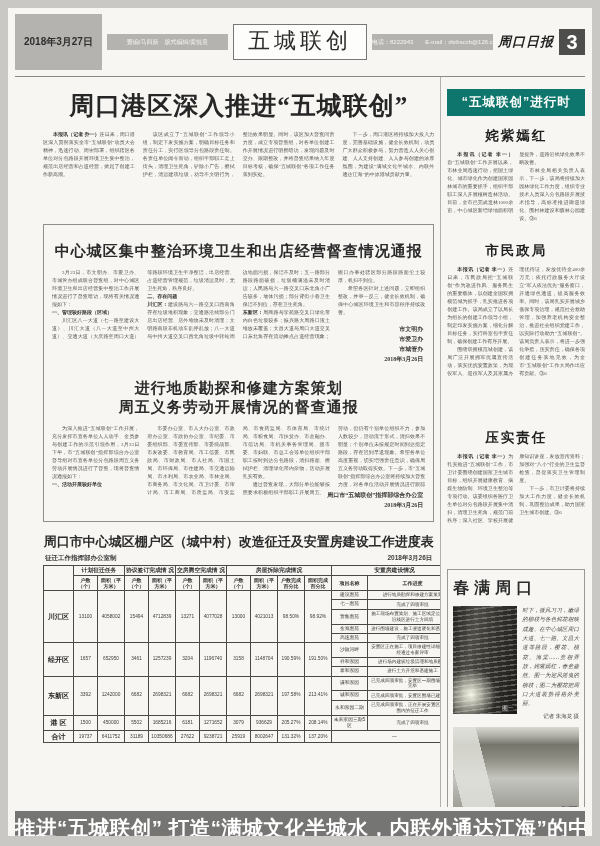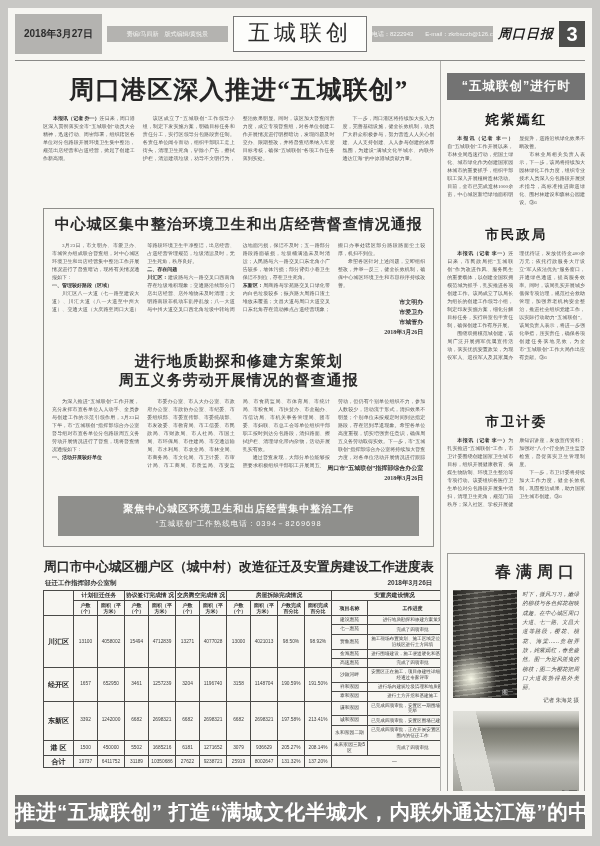--- a/index.html
+++ b/index.html
@@ -1,68 +1,68 @@
 <!DOCTYPE html>
 <html><head>
 <meta charset="utf-8">
 <style>
   html,body{margin:0;padding:0;}
   body{width:600px;height:846px;background:#c9c8c5;font-family:"Liberation Serif",serif;color:#3b3b3b;overflow:hidden;}
   .paper{position:absolute;left:8px;top:8px;width:584px;height:828px;background:#f7f6f2;box-sizing:border-box;padding:6px 7px 0 7px;overflow:hidden;}
   
   .hdr{display:flex;align-items:center;gap:5px;border-bottom:1.5px solid #8a8a88;padding-bottom:6px;}
-  .hdr .datebox{background:#b4b3b0;color:#2e2e2e;font-weight:bold;font-size:10px;padding:13px 9px;white-space:nowrap;font-family:"Liberation Sans",sans-serif;}
+  .hdr .datebox{background:#b4b3b0;color:#2e2e2e;font-weight:bold;font-size:10px;padding:21px 9px;white-space:nowrap;font-family:"Liberation Sans",sans-serif;}
   .hdr .graybar{background:#b4b3b0;color:#f4f4f2;font-size:6px;height:16px;line-height:16px;flex:1;text-align:center;white-space:nowrap;overflow:hidden;font-family:"Liberation Sans",sans-serif;}
   .hdr .titlebox{border:1px solid #777;background:#fdfdfb;font-size:22px;letter-spacing:4px;padding:1px 14px 3px 14px;white-space:nowrap;color:#2c2c2c;}
   .hdr .masthead{font-weight:900;font-style:italic;font-size:13px;white-space:nowrap;color:#1f1f1f;letter-spacing:1px;}
   .hdr .pagenum{background:#4e4e4c;color:#fff;font-weight:bold;font-size:20px;width:26px;height:26px;line-height:26px;text-align:center;font-family:"Liberation Sans",sans-serif;}
   
   .content{display:flex;height:730px;padding-left:28px;}
   .leftcol{width:418px;padding-right:6px;box-sizing:border-box;overflow:hidden;}
   .rightcol{width:152px;border-left:1px solid #b1b0ad;padding-left:6px;box-sizing:border-box;overflow:hidden;}
   
   .headline{font-size:25px;font-weight:bold;text-align:center;margin:12px 0 9px 0;letter-spacing:1px;color:#262626;}
   .smalltext{font-size:5px;line-height:1.6;color:#555;text-align:justify;}
   .smalltext p{margin:0;text-indent:2em;}
   .smalltext p.noindent{text-indent:0;}
   .smalltext b{color:#333;}
   .cols4{column-count:4;column-gap:8px;}
   .cols2{column-count:2;column-gap:6px;}
   .article-body{height:86px;overflow:hidden;}
   
   .noticebox{border:1px solid #8f8e8b;margin-top:7px;padding:6px 8px 8px 8px;position:relative;}
-  .ntitle{font-size:15px;font-weight:bold;text-align:center;letter-spacing:1px;margin:0 0 7px 0;color:#2b2b2b;line-height:1.3;}
+  .ntitle{font-size:15px;font-weight:bold;text-align:center;letter-spacing:1px;margin:11px 0 7px 0;color:#2b2b2b;line-height:1.3;}
   .nbody{position:relative;overflow:hidden;}
   .nbody1{height:98px;}
   .nbody2{height:88px;}
   .sig{position:absolute;right:2px;bottom:2px;background:#f7f6f2;font-size:6px;line-height:1.7;text-align:right;color:#3b3b3b;font-weight:bold;padding:2px 0 0 6px;}
   .hotline{background:#8f8f8c;color:#fbfbf9;text-align:center;margin:10px 6px 2px 6px;padding:6px 4px 7px 4px;font-family:"Liberation Sans",sans-serif;}
   .hotline .l1{font-size:10px;font-weight:bold;letter-spacing:1px;}
   .hotline .l2{font-size:7.5px;margin-top:3px;letter-spacing:1px;}
   
   .tbl-title{font-size:13px;font-weight:bold;text-align:center;margin:11px 0 3px 0;color:#2b2b2b;}
   .tbl-meta{display:flex;justify-content:space-between;font-size:6.5px;font-weight:bold;margin:0 2px 2px 2px;font-family:"Liberation Sans",sans-serif;}
   table.prog{border-collapse:collapse;table-layout:fixed;width:100%;font-family:"Liberation Sans",sans-serif;}
   table.prog th,table.prog td{border:0.5px solid #4a4a48;padding:1px 1px;text-align:center;vertical-align:middle;overflow:hidden;}
   table.prog th{font-size:5px;font-weight:bold;line-height:1.25;color:#2e2e2e;}
   table.prog th.grp{font-size:5.8px;}
   table.prog td{font-size:4.8px;line-height:1.3;color:#3d3d3d;}
   table.prog td.dist{font-size:7px;font-weight:bold;color:#222;}
   table.prog td.proj{font-size:4.8px;}
   table.prog td.prg{font-size:4.6px;text-align:center;}
   
-  .rtag{background:#737373;color:#fdfdfb;font-weight:bold;font-size:12.5px;text-align:center;padding:5px 2px;margin-top:12px;letter-spacing:1px;font-family:"Liberation Sans",sans-serif;}
+  .rtag{background:#0f766e;color:#fdfdfb;font-weight:bold;font-size:12.5px;text-align:center;padding:5px 2px;margin-top:12px;letter-spacing:1px;font-family:"Liberation Sans",sans-serif;}
   .rhead{font-size:13.5px;font-weight:bold;text-align:center;margin:11px 0 6px 0;color:#1f1f1f;font-family:"Liberation Sans",sans-serif;letter-spacing:2px;}
   .rbody{overflow:hidden;}
   .rb-forest{height:80px;}
   .rb-civil{height:152px;}
   .rb-health{height:106px;}
   
   .springbox{border:1px solid #9a9996;margin-top:10px;padding:5px 5px 6px 5px;}
-  .stitle{font-size:16px;text-align:right;letter-spacing:5px;margin:3px 0 7px 0;color:#2b2b2b;font-weight:bold;}
+  .stitle{font-size:16px;text-align:left;letter-spacing:5px;margin:3px 0 7px 0;color:#2b2b2b;font-weight:bold;}
   .sprow{display:flex;gap:5px;}
   .photo{position:relative;}
   .photo .plabel{position:absolute;right:2px;bottom:2px;color:#eee;background:rgba(40,40,40,.45);font-size:5.5px;padding:0 2px;font-family:"Liberation Sans",sans-serif;}
   .photo1{width:64px;height:108px;background:
     radial-gradient(circle at 28% 82%, rgba(255,255,238,.95), rgba(255,255,238,0) 26%),
     repeating-linear-gradient(173deg, rgba(215,215,205,.30) 0 1.5px, rgba(0,0,0,0) 1.5px 5px),
     linear-gradient(100deg,#23221f 0%,#4e4c47 30%,#33312d 58%,#1c1b19 100%);}
   .photo2{width:100%;height:88px;margin-top:6px;background:
     linear-gradient(76deg, rgba(0,0,0,0) 8%, rgba(226,226,220,.85) 8% 30%, rgba(0,0,0,0) 30%),
     linear-gradient(to bottom,#d8d8d2 0%,#b0b0a8 10%,#75756c 20%,#8a8a80 34%,#a5a59d 46%,#c6c6c0 58%,#b2b2ac 74%,#97978f 100%);}
@@ -122,24 +122,20 @@
           <div class="smalltext cols4" style="height:88px;">
               <p>为深入推进“五城联创”工作开展，充分发挥市直各单位人人动手、全员参与创建工作的示范引领作用，3月23日下午，市“五城联创”指挥部综合办公室督导组对市直各单位分包路段周五义务劳动开展情况进行了督查，现将督查情况通报如下：</p>
               <p class="noindent"><b>一、活动开展较好单位</b></p>
               <p>市委办公室、市人大办公室、市政府办公室、市政协办公室、市纪委、市委组织部、市委宣传部、市委统战部、市发改委、市教育局、市工信委、市民政局、市财政局、市人社局、市国土局、市环保局、市住建局、市交通运输局、市水利局、市农业局、市林业局、市商务局、市文化局、市卫计委、市审计局、市工商局、市质监局、市安监局、市食药监局、市体育局、市统计局、市粮食局、市扶贫办、市金融办、市信访局、市机关事务管理局、团市委、市妇联、市总工会等单位组织干部职工按时到达分包路段，清扫路面、擦拭护栏、清理绿化带内杂物，活动开展扎实有效。</p>
               <p>通过督查发现，大部分单位能够按照要求积极组织干部职工开展周五义务劳动，但仍有个别单位组织不力，参加人数较少，活动流于形式，清扫效果不明显；个别单位未按规定时间到达指定路段，存在迟到早退现象。希望各单位高度重视，切实增强责任意识，确保周五义务劳动取得实效。下一步，市“五城联创”指挥部综合办公室将持续加大督查力度，对各单位活动开展情况进行跟踪督查，督查结果将及时通报。</p>
             </div>
           <div class="sig">
               <div>周口市“五城联创”指挥部综合办公室</div>
               <div>2018年3月26日</div>
             </div>
-        </div>
-        <div class="hotline">
-          <div class="l1">聚焦中心城区环境卫生和出店经营集中整治工作</div>
-          <div class="l2">“五城联创”工作热线电话：0394－8269698</div>
         </div>
       </div>
 
       <div class="tbl-title">周口市中心城区棚户区（城中村）改造征迁及安置房建设工作进度表</div>
       <div class="tbl-meta">
         <span>征迁工作指挥部办公室制</span>
         <span>2018年3月26日</span>
       </div>
       <table class="prog">
         <colgroup>
@@ -300,21 +296,21 @@
           <div class="rhead">姹紫嫣红</div>
           <div class="smalltext cols2 rbody rb-forest">
             <p><b>本报讯（记者 李一）</b>自“五城联创”工作开展以来，市林业局迅速行动，把国土绿化、城市绿化作为创建国家园林城市的重要抓手，组织干部职工深入开展植树造林活动。目前，全市已完成造林1000余亩，中心城区新增绿地面积明显提升，道路沿线绿化效果不断改善。</p>
             <p>市林业局相关负责人表示，下一步，该局将持续加大园林绿化工作力度，组织专业技术人员深入分包路段开展技术指导，高标准推进廊道绿化、围村林建设和森林公园建设。③6</p>
           </div>
           <div class="rhead">市民政局</div>
           <div class="smalltext cols2 rbody rb-civil">
             <p><b>本报讯（记者 李一）</b>连日来，市民政局把“五城联创”作为改进作风、服务民生的重要载体，以创建全国双拥模范城为抓手，扎实推进各项创建工作。该局成立了以局长为组长的创建工作领导小组，制定印发实施方案，细化分解目标任务，实行科室包干责任制，确保创建工作有序开展。</p>
             <p>围绕双拥模范城创建，该局广泛开展拥军优属宣传活动，落实优抚安置政策，为现役军人、退役军人及其家属办理优待证，发放优待金400余万元；依托行政服务大厅设立“军人依法优先”服务窗口，开通绿色通道，提高服务效率。同时，该局扎实开展城乡低保专项治理，规范社会救助管理，加强养老机构安全整治，推进社会组织党建工作，以实际行动助力“五城联创”。该局负责人表示，将进一步强化举措，压实责任，确保各项创建任务落地见效，为全市“五城联创”工作大局作出应有贡献。③6</p>
           </div>
-          <div class="rhead">市卫计委</div>
+          <div class="rhead">压实责任</div>
           <div class="smalltext cols2 rbody rb-health">
             <p><b>本报讯（记者 李一）</b>为扎实推进“五城联创”工作，市卫计委围绕创建国家卫生城市目标，组织开展健康教育、病媒生物防制、环境卫生整治等专项行动。该委组织各医疗卫生单位对分包路段开展集中清扫，清理卫生死角，规范门前秩序；深入社区、学校开展健康知识讲座，发放宣传资料；加强对“八小”行业的卫生监督检查，督促落实卫生管理制度。</p>
             <p>下一步，市卫计委将持续加大工作力度，健全长效机制，巩固整治成果，助力国家卫生城市创建。③6</p>
           </div>
         </div>
 
       <div class="springbox">
         <div class="stitle">春满周口</div>
         <div class="sprow">
           <div class="photo photo1">

